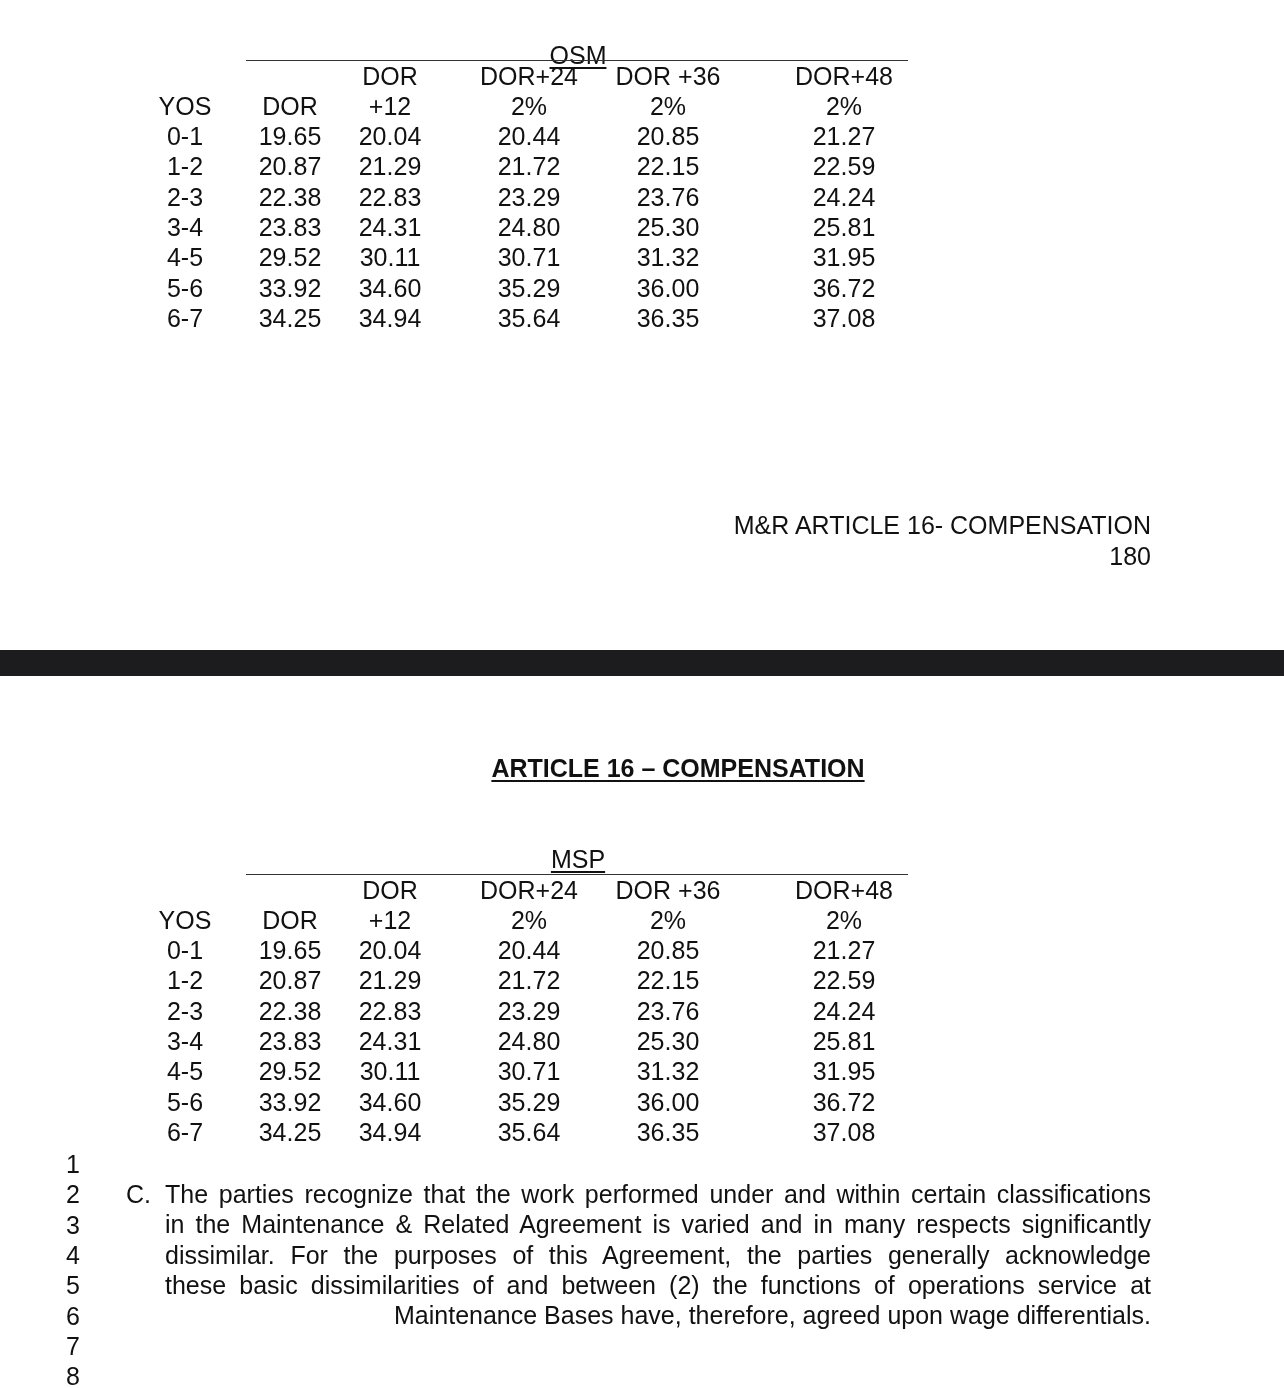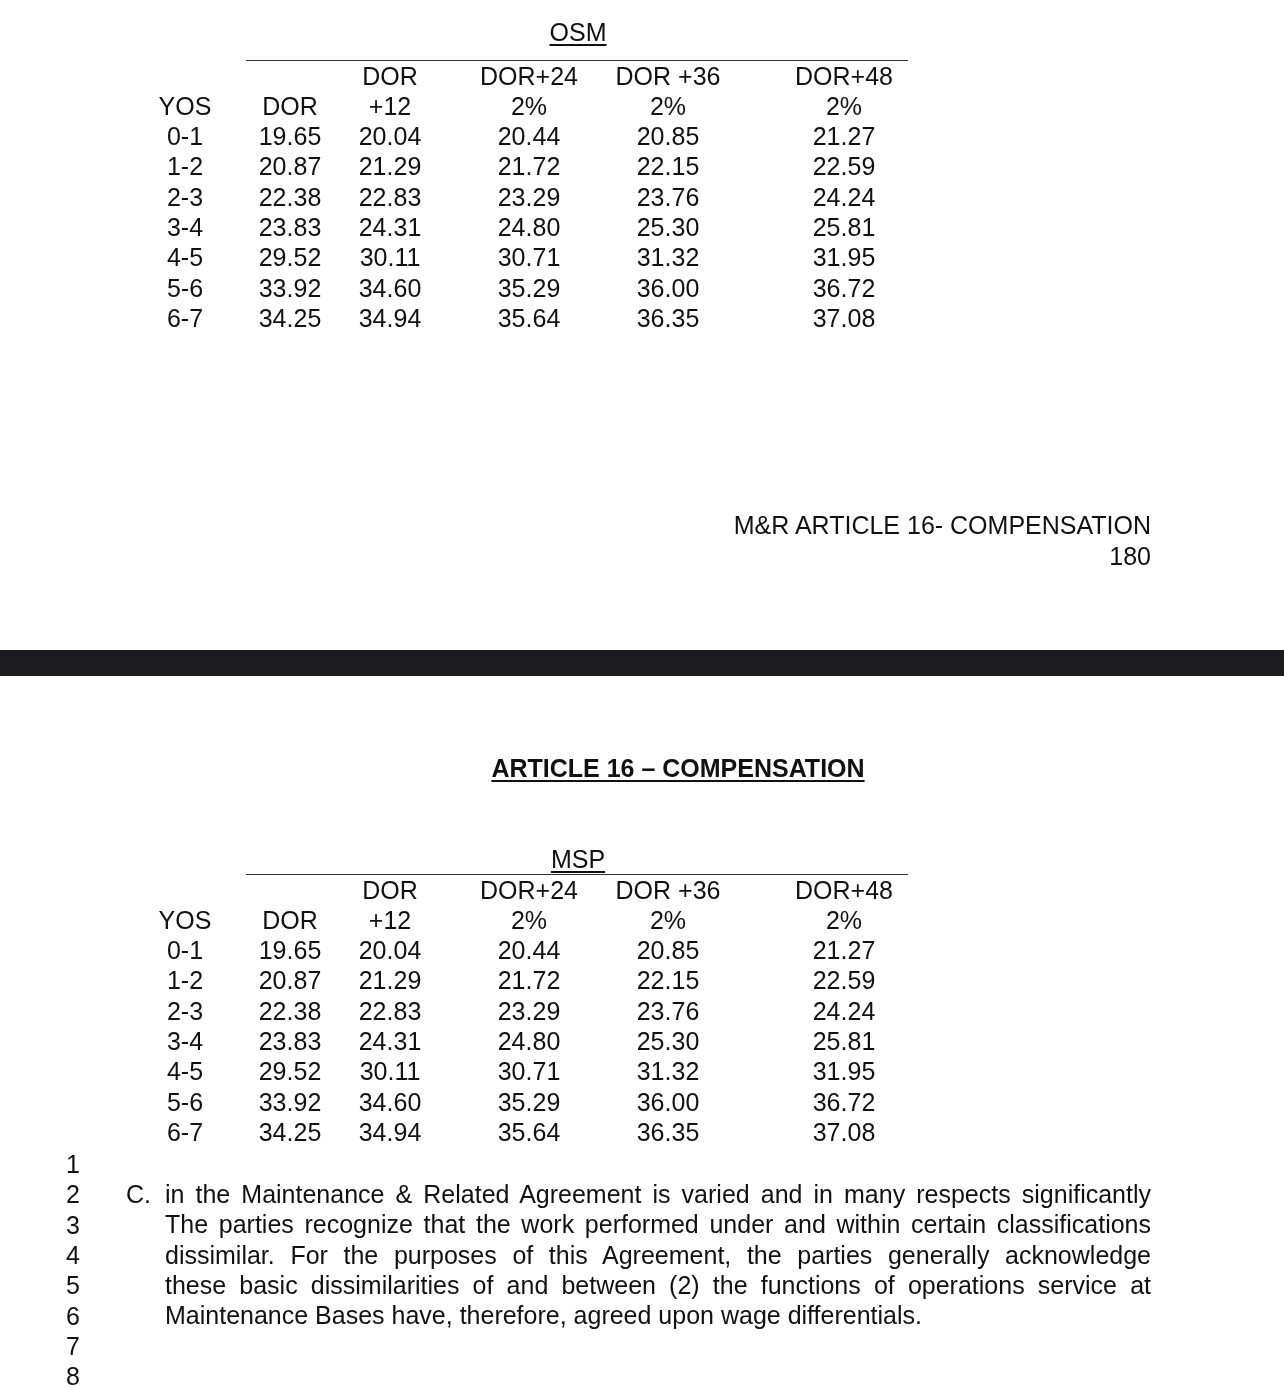--- a/index.html
+++ b/index.html
@@ -29,32 +29,32 @@
 
   .footer-title { position: absolute; right: 133px; top: 510px; font-size: 25px; line-height: 30px; text-align: right; }
   .footer-page { position: absolute; right: 133px; top: 541px; font-size: 25px; line-height: 30px; text-align: right; }
 
   .article-heading { position: absolute; left: 0; width: 1356px; top: 754px; text-align: center; font-weight: bold; font-size: 25px; text-decoration: underline; text-underline-offset: 3px; }
 
   .line-num { position: absolute; left: 58px; width: 30px; text-align: center; font-size: 25px; line-height: 30.3px; }
   .para-label { position: absolute; left: 126px; top: 1179px; font-size: 25px; line-height: 30.3px; }
   .para-text { position: absolute; left: 165px; top: 1179px; width: 986px; font-size: 25px; line-height: 30.3px; text-align: justify; }
   .para-text span { display: block; }
-  .para-text span.last { text-align: left; }
+  .para-text span.last { text-align: right; }
   .para-text span.j { text-align-last: justify; }
 </style>
 </head>
 <body>
 
 <div class="page page-top"></div>
 <div class="divider"></div>
 <div class="page page-bottom"></div>
 
 <div class="rate-table" id="table-top" style="top:0;">
-  <div class="group-title" style="top:17px;">OSM</div>
+  <div class="group-title" style="top:40px;">OSM</div>
   <div class="group-rule" style="top:60px;"></div>
 <div class="cell u c0" style="top: 91px;">YOS</div>
     <div class="cell u c1" style="top: 91px;">DOR</div>
     <div class="cell u c2" style="top: 61px;">DOR</div>
     <div class="cell u c2" style="top: 91px;">+12</div>
     <div class="cell u c3" style="top: 61px;">DOR+24</div>
     <div class="cell u c3" style="top: 91px;">2%</div>
     <div class="cell u c4" style="top: 61px;">DOR +36</div>
     <div class="cell u c4" style="top: 91px;">2%</div>
     <div class="cell u c5" style="top: 61px;">DOR+48</div>
@@ -199,18 +199,18 @@
     <div class="line-num" style="top: 1209.6px;">3</div>
     <div class="line-num" style="top: 1239.9px;">4</div>
     <div class="line-num" style="top: 1270.2px;">5</div>
     <div class="line-num" style="top: 1300.5px;">6</div>
     <div class="line-num" style="top: 1330.8px;">7</div>
     <div class="line-num" style="top: 1361.1px;">8</div>
   </div>
 
 <div class="para-label">C.</div>
 <div class="para-text" id="para-text">
+    <span class="j">The parties recognize that the work performed under and within certain classifications</span>
     <span class="j">in the Maintenance &amp; Related Agreement is varied and in many respects significantly</span>
-    <span class="j">The parties recognize that the work performed under and within certain classifications</span>
     <span class="j">dissimilar.  For the purposes of this Agreement, the parties generally acknowledge</span>
     <span class="j">these basic dissimilarities of and between (2) the functions of operations service at</span>
     <span class="last">Maintenance Bases have, therefore, agreed upon wage differentials.</span>
   </div>
 
 </body></html>

